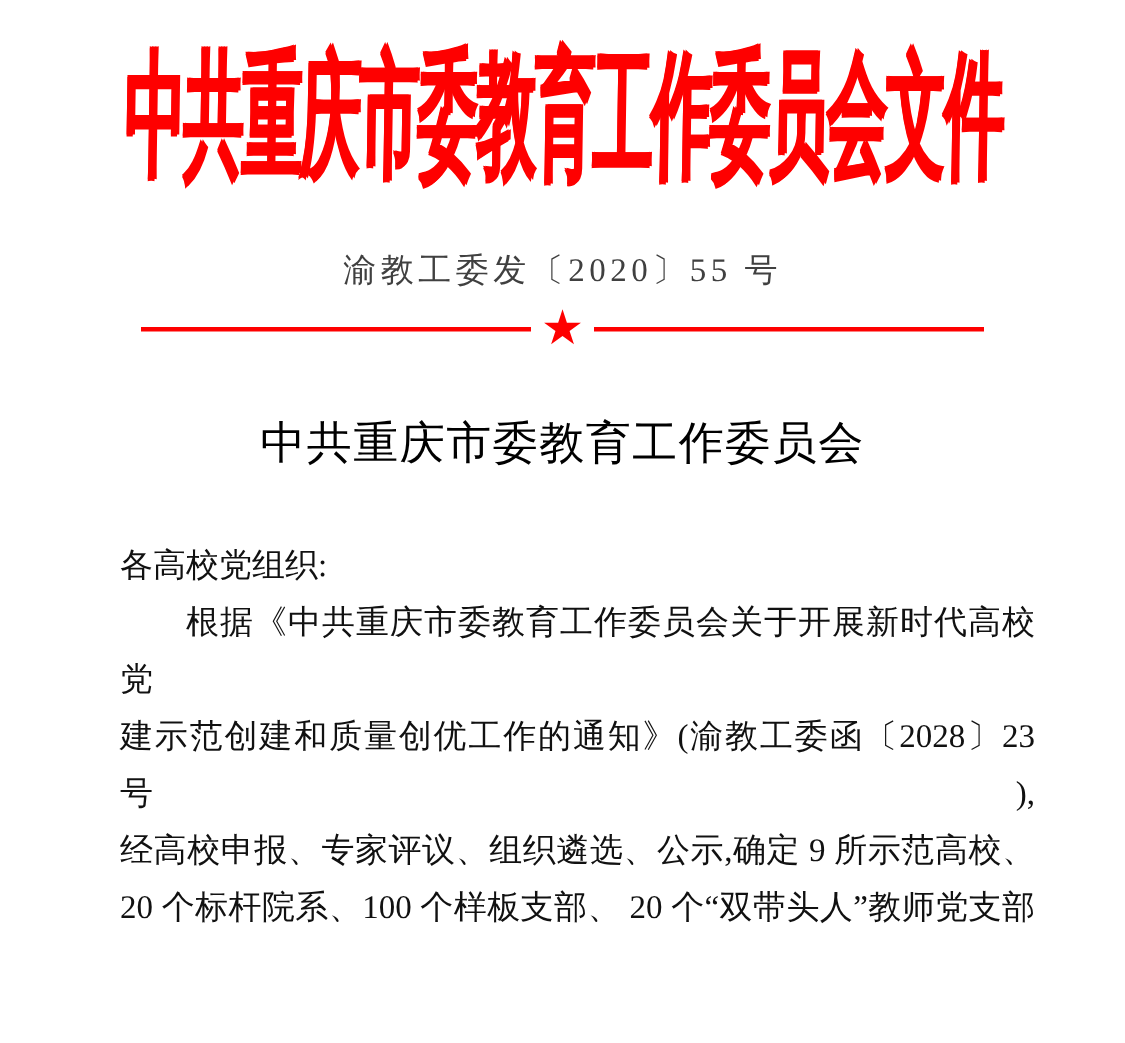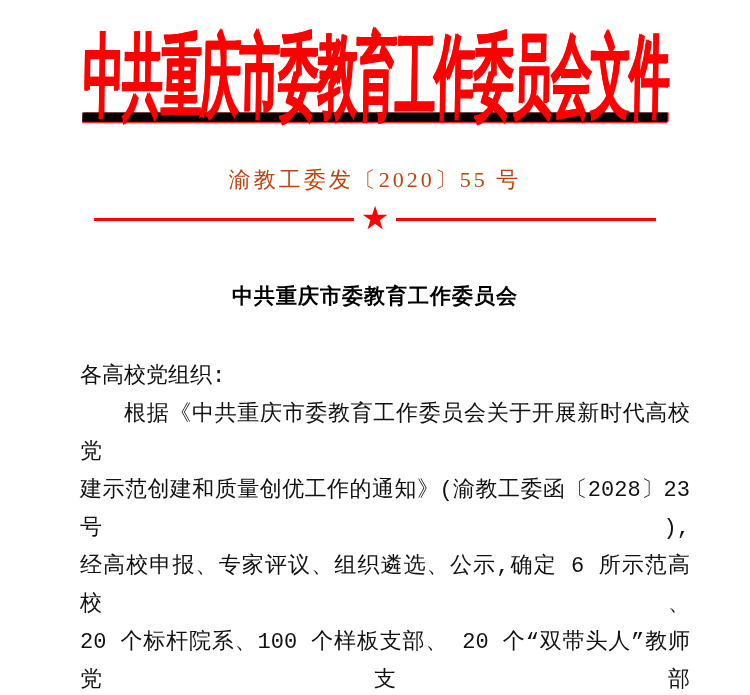--- a/index.html
+++ b/index.html
@@ -21,41 +21,40 @@
     background: #ffffff;
   }
   
   .masthead {
     margin-top: 30px;
     height: 96px;
     display: flex;
     justify-content: center;
     align-items: center;
     overflow: visible;
-    text-decoration: underline;
   }
   .masthead-text {
     font-size: 40px;
     font-weight: 900;
     color: #fe0000;
     white-space: nowrap;
     letter-spacing: -1px;
     line-height: 1;
     transform: scaleY(2.3) skewX(-2deg);
     transform-origin: center center;
     text-shadow: 1.4px 0 0 currentColor, 0 0.6px 0 currentColor;
   }
   
   .doc-number {
     margin-top: 42px;
     text-align: center;
     font-size: 22px;
     line-height: 24px;
     letter-spacing: 3px;
-    color: #c2410c;
+    color: #404040;
   }
   
   .rule-row {
     width: 562px;
     height: 32px;
     margin: 11px auto 0 auto;
     display: flex;
     align-items: center;
   }
   .rule-seg {
@@ -67,38 +66,37 @@
     color: #fe0000;
     font-size: 32px;
     line-height: 1;
     margin: 0 7px;
     transform: translateY(-1px);
   }
   
   .title-block {
     margin-top: 42px;
     text-align: center;
-    font-weight: bold;
-    font-size: 21px;
+    font-weight: normal;
+    font-size: 30px;
     line-height: 38px;
     letter-spacing: 1px;
     color: #000;
   }
   
   .body-text {
     margin-top: 43px;
     padding: 0 60px 0 80px;
     font-size: 22px;
     line-height: 38px;
     color: #111;
   }
   .body-line {
     white-space: nowrap;
     text-align: left;
-    font-family: Liberation Mono, monospace;
   }
   .body-line.fill {
     text-align: justify;
     text-align-last: justify;
     white-space: normal;
   }
   .body-line.indent {
     text-indent: 2em;
   }
 </style>
@@ -120,18 +118,18 @@
   </div>
 
   <div class="title-block">
     <div>中共重庆市委教育工作委员会</div>
   </div>
 
   <div class="body-text">
     <div class="body-line">各高校党组织:</div>
     <div class="body-line fill indent">根据《中共重庆市委教育工作委员会关于开展新时代高校党</div>
     <div class="body-line fill">建示范创建和质量创优工作的通知》(渝教工委函〔2028〕23 号),</div>
-    <div class="body-line fill">经高校申报、专家评议、组织遴选、公示,确定 6 所示范高校、</div>
+    <div class="body-line fill">经高校申报、专家评议、组织遴选、公示,确定 9 所示范高校、</div>
     <div class="body-line fill">20 个标杆院系、100 个样板支部、 20 个“双带头人”教师党支部</div>
 
   </div>
 
 </div>
 
 </body></html>

